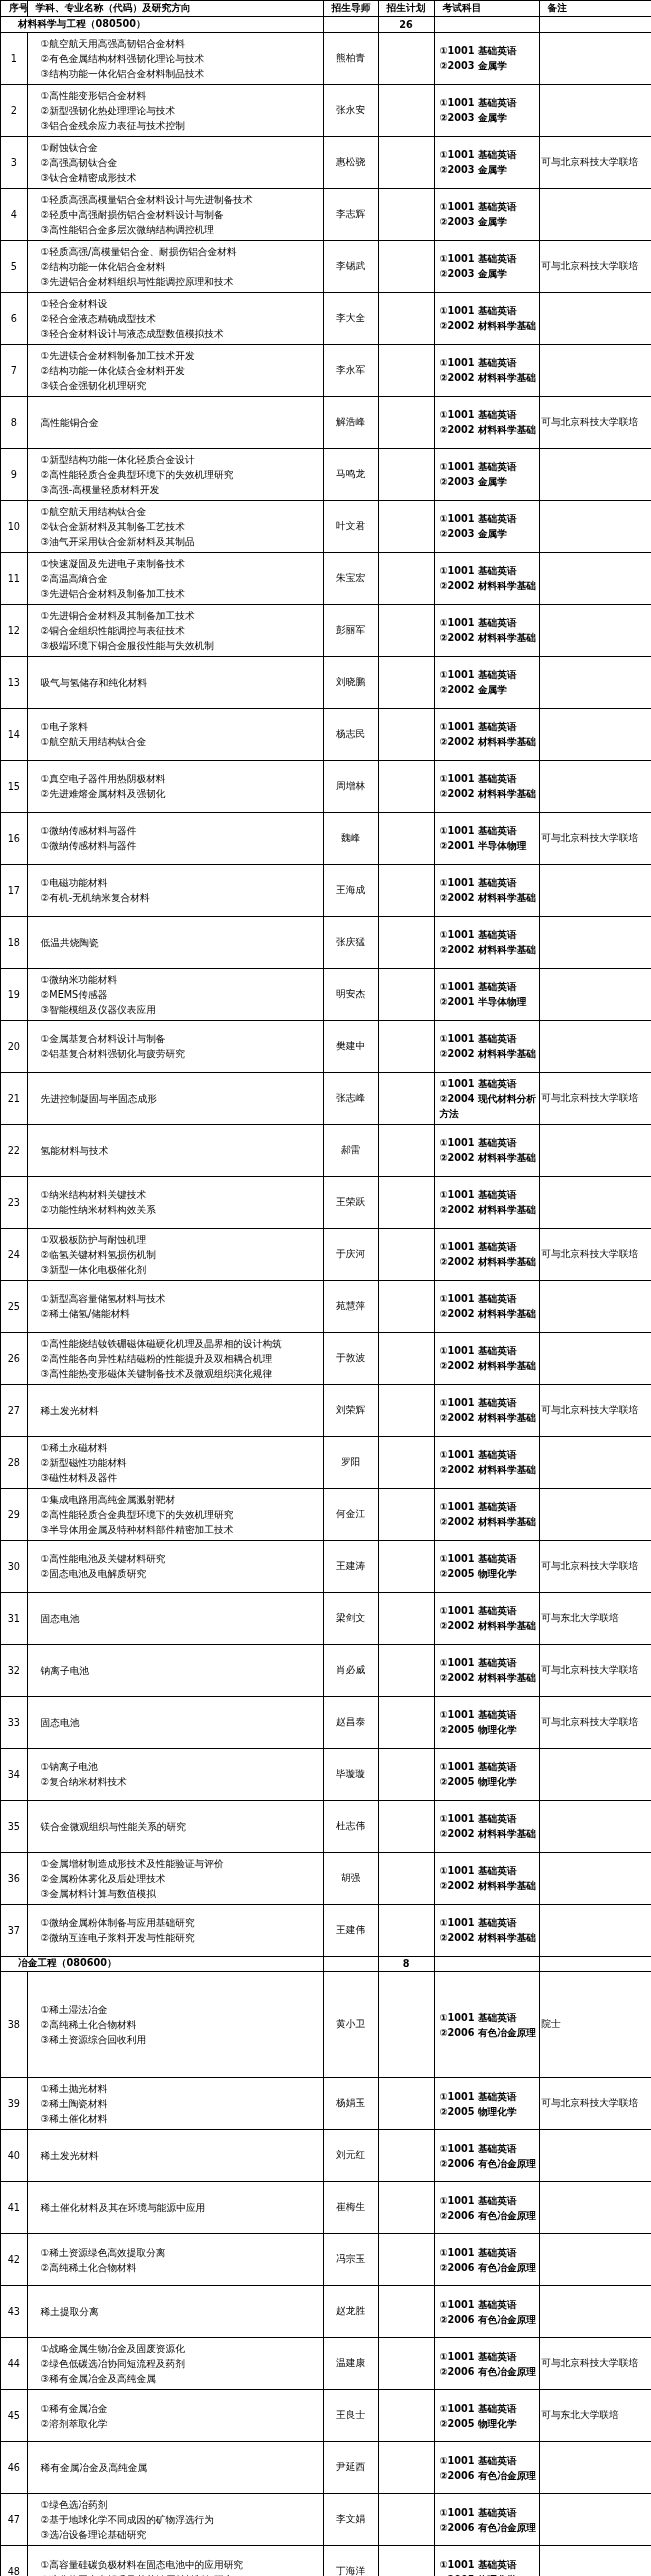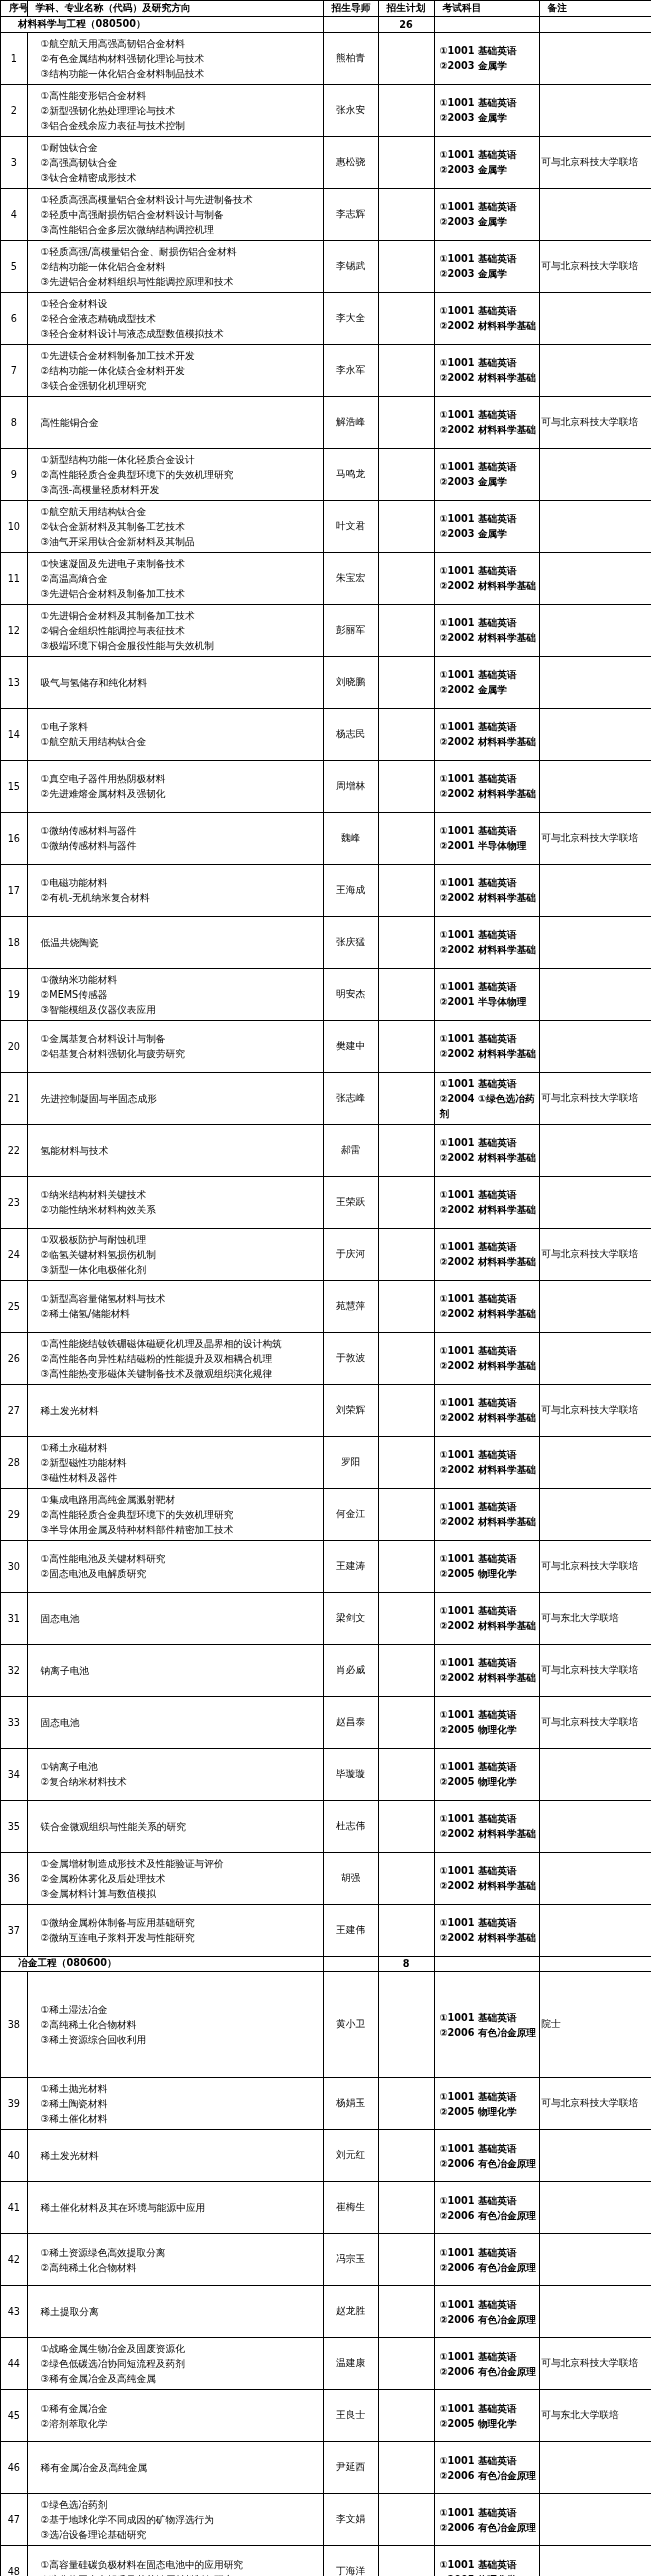--- a/index.html
+++ b/index.html
@@ -348,21 +348,21 @@
         </tr>
         <tr class="data-row">
           <td class="c-no">21</td>
           <td class="c-dir">
             <div class="dir-line">先进控制凝固与半固态成形</div>
           </td>
           <td class="c-advisor">张志峰</td>
           <td class="c-plan"></td>
           <td class="c-exam">
             <div class="exam-line">①1001 基础英语</div>
-            <div class="exam-line">②2004 ①绿色选冶药剂</div>
+            <div class="exam-line">②2004 现代材料分析方法</div>
           </td>
           <td class="c-remark">可与北京科技大学联培</td>
         </tr>
         <tr class="data-row">
           <td class="c-no">22</td>
           <td class="c-dir">
             <div class="dir-line">氢能材料与技术</div>
           </td>
           <td class="c-advisor">郝雷</td>
           <td class="c-plan"></td>

